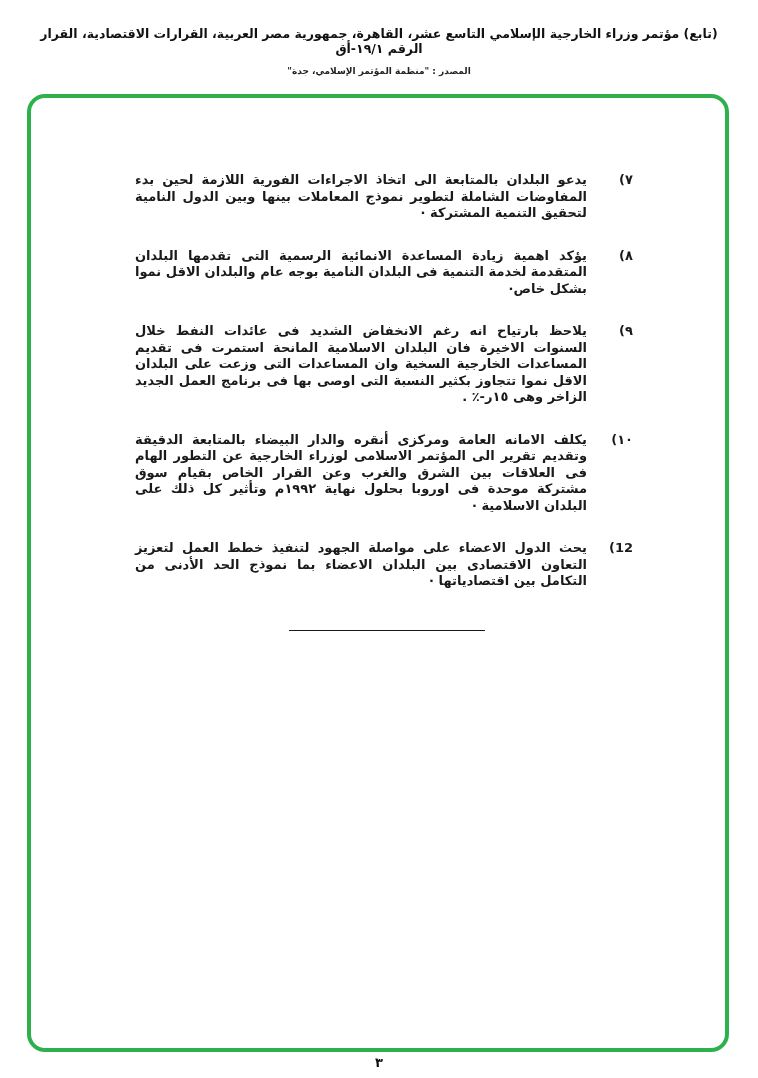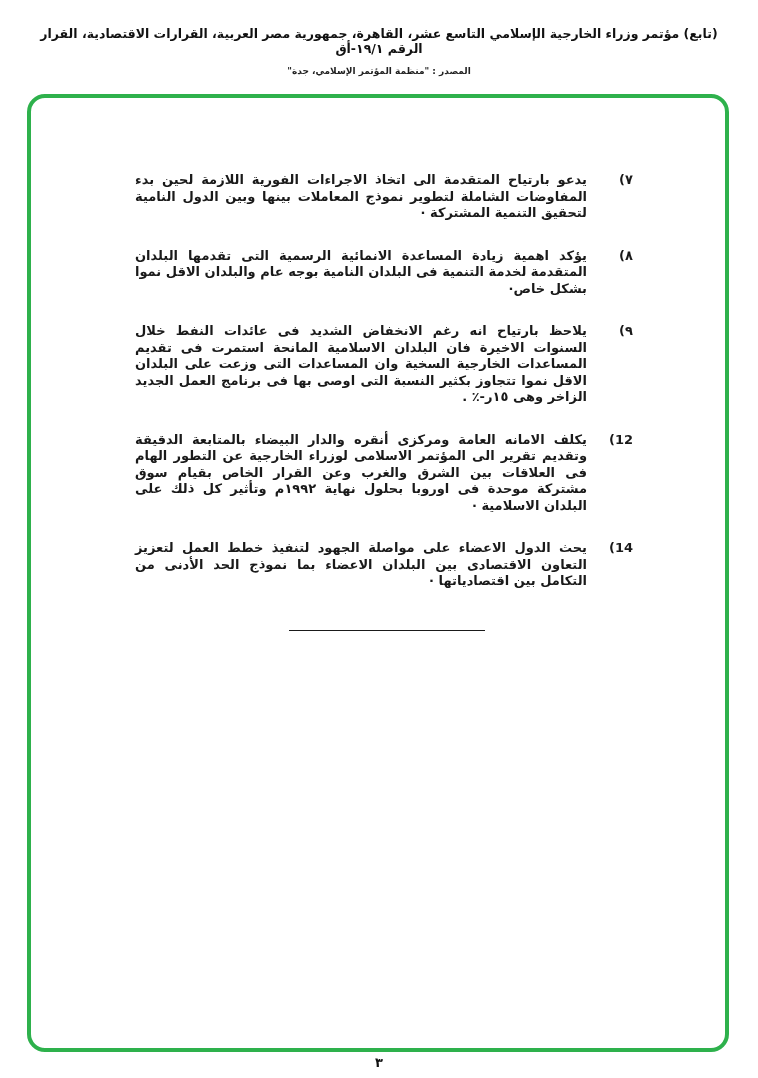--- a/index.html
+++ b/index.html
@@ -95,40 +95,40 @@
   <div class="header">
     <div class="doc-title">(تابع) مؤتمر وزراء الخارجية الإسلامي التاسع عشر، القاهرة، جمهورية مصر العربية، القرارات الاقتصادية، القرار الرقم ١٩/١-أق</div>
     <div class="doc-source">المصدر :  "منظمة المؤتمر الإسلامي، جدة"</div>
   </div>
 
   <div class="green-box">
     <div class="content">
 
       <div class="item">
         <div class="num">٧)</div>
-        <div class="text">يدعو بارتياح المتقدمة الى اتخاذ الاجراءات الفورية اللازمة لحين بدء المفاوضات الشاملة لتطوير نموذج المعاملات بينها وبين الدول النامية لتحقيق التنمية المشتركة ·</div>
+        <div class="text">يدعو البلدان بالمتابعة الى اتخاذ الاجراءات الفورية اللازمة لحين بدء المفاوضات الشاملة لتطوير نموذج المعاملات بينها وبين الدول النامية لتحقيق التنمية المشتركة ·</div>
       </div>
 
       <div class="item">
         <div class="num">٨)</div>
         <div class="text">يؤكد اهمية زيادة المساعدة الانمائية الرسمية التى تقدمها البلدان المتقدمة لخدمة التنمية فى البلدان النامية بوجه عام والبلدان الاقل نموا بشكل خاص·</div>
       </div>
 
       <div class="item">
         <div class="num">٩)</div>
         <div class="text">يلاحظ بارتياح انه رغم الانخفاض الشديد فى عائدات النفط خلال السنوات الاخيرة فان البلدان الاسلامية المانحة استمرت فى تقديم المساعدات الخارجية السخية وان المساعدات التى وزعت على البلدان الاقل نموا تتجاوز بكثير النسبة التى اوصى بها فى برنامج العمل الجديد الزاخر وهى ١٥ر-٪ .</div>
       </div>
 
       <div class="item">
-        <div class="num">12)</div>
+        <div class="num">١٠)</div>
         <div class="text">يكلف الامانه العامة ومركزى أنقره والدار البيضاء بالمتابعة الدقيقة وتقديم تقرير الى المؤتمر الاسلامى لوزراء الخارجية عن التطور الهام فى العلاقات بين الشرق والغرب وعن القرار الخاص بقيام سوق مشتركة موحدة فى اوروبا بحلول نهاية ١٩٩٢م وتأثير كل ذلك على البلدان الاسلامية ·</div>
       </div>
 
       <div class="item">
-        <div class="num">14)</div>
+        <div class="num">12)</div>
         <div class="text">يحث الدول الاعضاء على مواصلة الجهود لتنفيذ خطط العمل لتعزيز التعاون الاقتصادى بين البلدان الاعضاء بما نموذج الحد الأدنى من التكامل بين اقتصادياتها ·</div>
       </div>
 
       <div class="sig-line"></div>
 
     </div>
   </div>
 
   <div class="page-number">٣</div>
 

